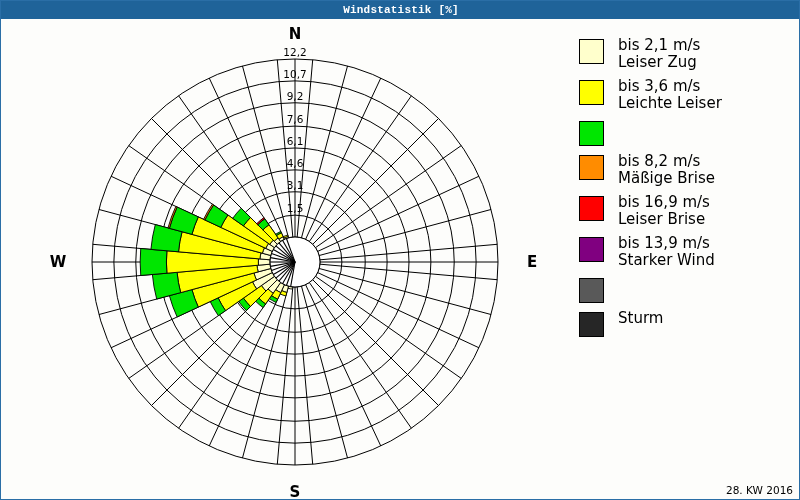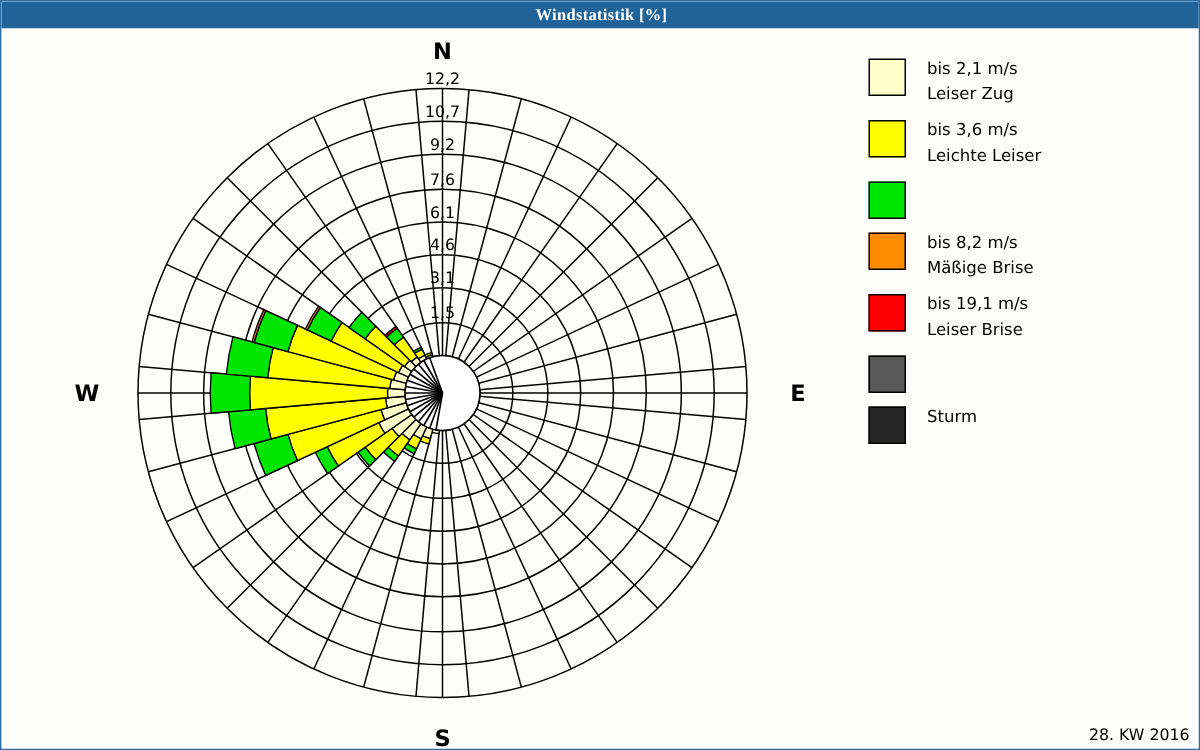--- a/index.html
+++ b/index.html
@@ -24,21 +24,21 @@
     left: 0; top: 0;
     width: 800px;
     height: 18px;
     background: #1f6399;
     color: #ffffff;
     font-size: 11px;
     font-weight: bold;
     text-align: center;
     line-height: 18px;
     letter-spacing: 0.2px;
-    font-family: Liberation Serif, serif;
+    font-family: Liberation Mono, monospace;
   }
   #content {
     position: absolute;
     left: 0; top: 18px;
     width: 800px;
     height: 481px;
     background: #fdfdfb;
   }
   #rose-wrap {
     position: absolute;
@@ -63,21 +63,21 @@
   .swatch {
     width: 25px;
     height: 25px;
     border: 1px solid #000000;
     box-sizing: border-box;
     flex: 0 0 auto;
     margin-top: 2px;
   }
   .legend-text {
     margin-left: 14px;
-    font-size: 11px;
+    font-size: 15px;
     line-height: 17px;
     color: #000000;
     font-family: "DejaVu Sans", sans-serif;
     white-space: nowrap;
   }
   .legend-text .l1, .legend-text .l2 {
     display: block;
   }
   #footer-note {
     position: absolute;
@@ -283,22 +283,29 @@
       <div class="legend-row">
         <div class="swatch" style="background: rgb(255, 140, 0);"></div>
         <div class="legend-text">
           <span class="l1">bis 8,2 m/s</span>
           <span class="l2">Mäßige Brise</span>
         </div>
       </div>
       <div class="legend-row">
         <div class="swatch" style="background: rgb(255, 0, 0);"></div>
         <div class="legend-text">
-          <span class="l1">bis 19,1 m/s</span>
+          <span class="l1">bis 16,9 m/s</span>
           <span class="l2">Leiser Brise</span>
+        </div>
+      </div>
+      <div class="legend-row">
+        <div class="swatch" style="background: rgb(128, 0, 128);"></div>
+        <div class="legend-text">
+          <span class="l1">bis 13,9 m/s</span>
+          <span class="l2">Starker Wind</span>
         </div>
       </div>
       <div class="legend-row">
         <div class="swatch" style="background: rgb(89, 89, 89);"></div>
       </div>
       <div class="legend-row">
         <div class="swatch" style="background: rgb(38, 38, 38);"></div>
         <div class="legend-text">
           <span class="l2">Sturm</span>
         </div>

